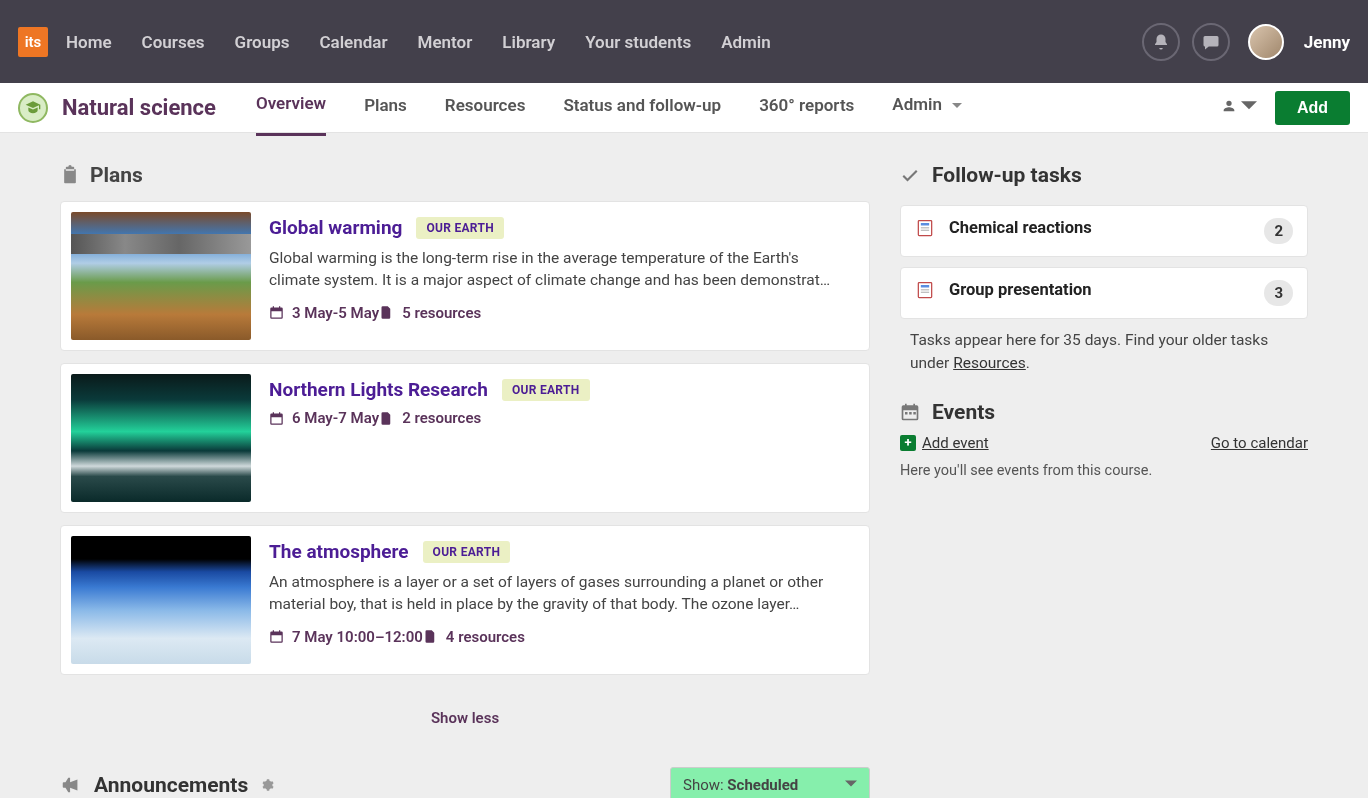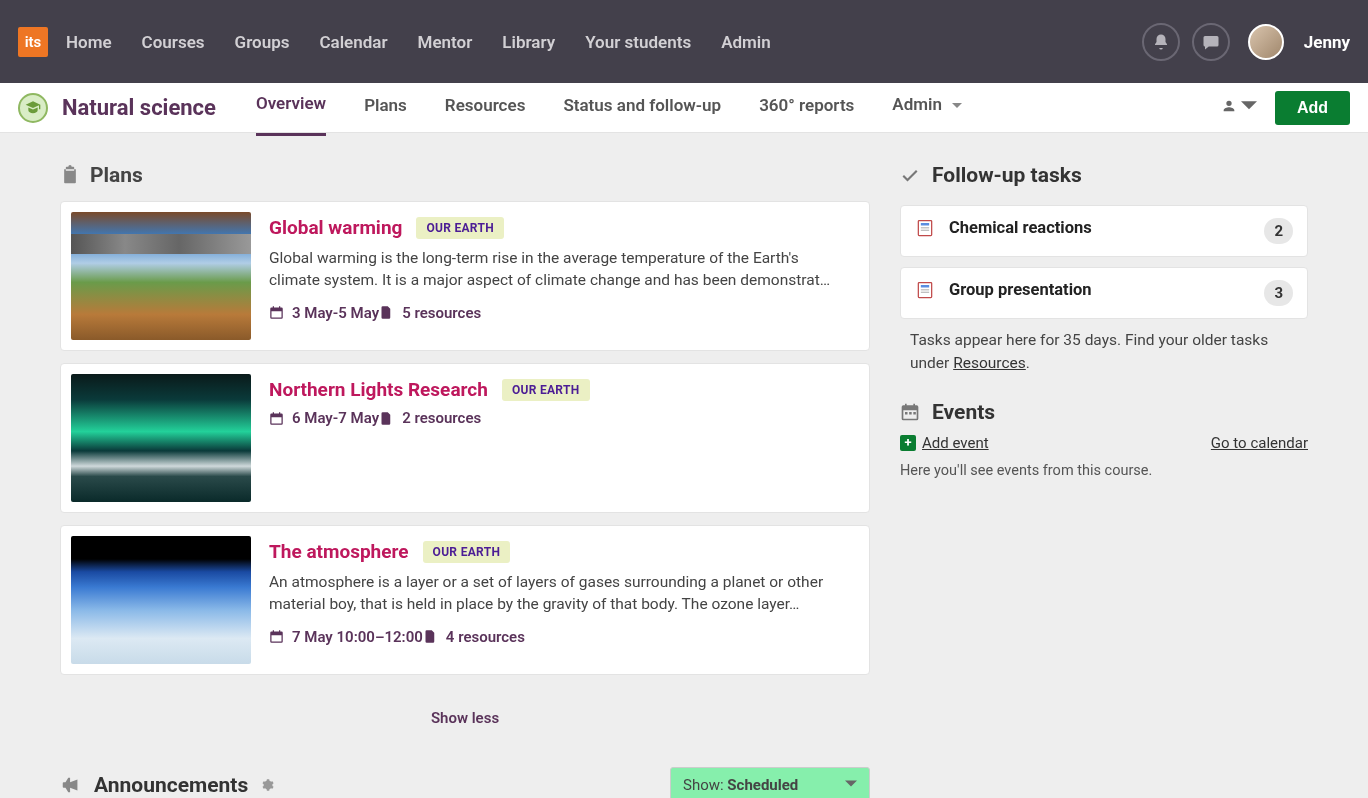--- a/index.html
+++ b/index.html
@@ -40,21 +40,21 @@
   
   
   .plan-card { background: #fff; border: 1px solid #e3e3e3; border-radius: 4px; display: flex; margin-bottom: 12px; cursor: pointer; }
   .plan-thumb { width: 180px; height: 128px; flex-shrink: 0; margin: 10px; border-radius: 2px; }
   .thumb-gw { background: linear-gradient(180deg,#7a4a2a 0%,#3a7dc4 20%,#b0cde6 40%,#6a9b4a 55%,#b87a3a 80%,#8a5a2a 100%); position:relative; overflow:hidden; }
   .thumb-gw::before { content:""; position:absolute; top:22px; left:0; right:0; height:20px; background:linear-gradient(90deg,#555 0%, #888 30%, #666 60%, #999 100%); }
   .thumb-nl { background: linear-gradient(180deg,#0a1a1a 0%,#0a3a3a 20%,#23d19a 45%,#0a3a3a 60%,#cfd9db 72%,#2a4a4a 80%,#0a2a2a 100%); }
   .thumb-at { background: linear-gradient(180deg,#000 0%,#000 18%,#1a4aa2 28%,#3a7ad2 40%,#8ab9e8 58%,#dce9f3 80%,#c8dbe9 100%); }
   .plan-body { padding: 14px 18px 14px 8px; flex: 1; }
   .plan-head { display: flex; align-items: center; gap: 14px; margin-bottom: 8px; }
-  .plan-title { font-size: 19px; font-weight: 700; color: #be185d; }
+  .plan-title { font-size: 19px; font-weight: 700; color: #4c1d95; }
   .plan-tag { background: #ebf0c4; color: #4c1d95; font-size: 12px; font-weight: 700; padding: 4px 10px; border-radius: 3px; letter-spacing: 0.3px; }
   .plan-desc { font-size: 15.5px; color: #444; line-height: 1.45; max-height: 46px; overflow: hidden; margin-bottom: 12px; }
   .plan-meta { display: flex; align-items: center; }
   .meta-item { display: flex; align-items: center; gap: 8px; font-size: 15px; font-weight: 600; color: #5a335a; }
   .meta-item svg { width: 15px; height: 15px; fill: #5a335a; }
   
   .show-less { text-align: center; color: #5a335a; font-size: 15px; font-weight: 600; padding: 22px 0 40px; cursor: pointer; }
   
   
   .announcements-bar { display: flex; align-items: center; gap: 12px; }

